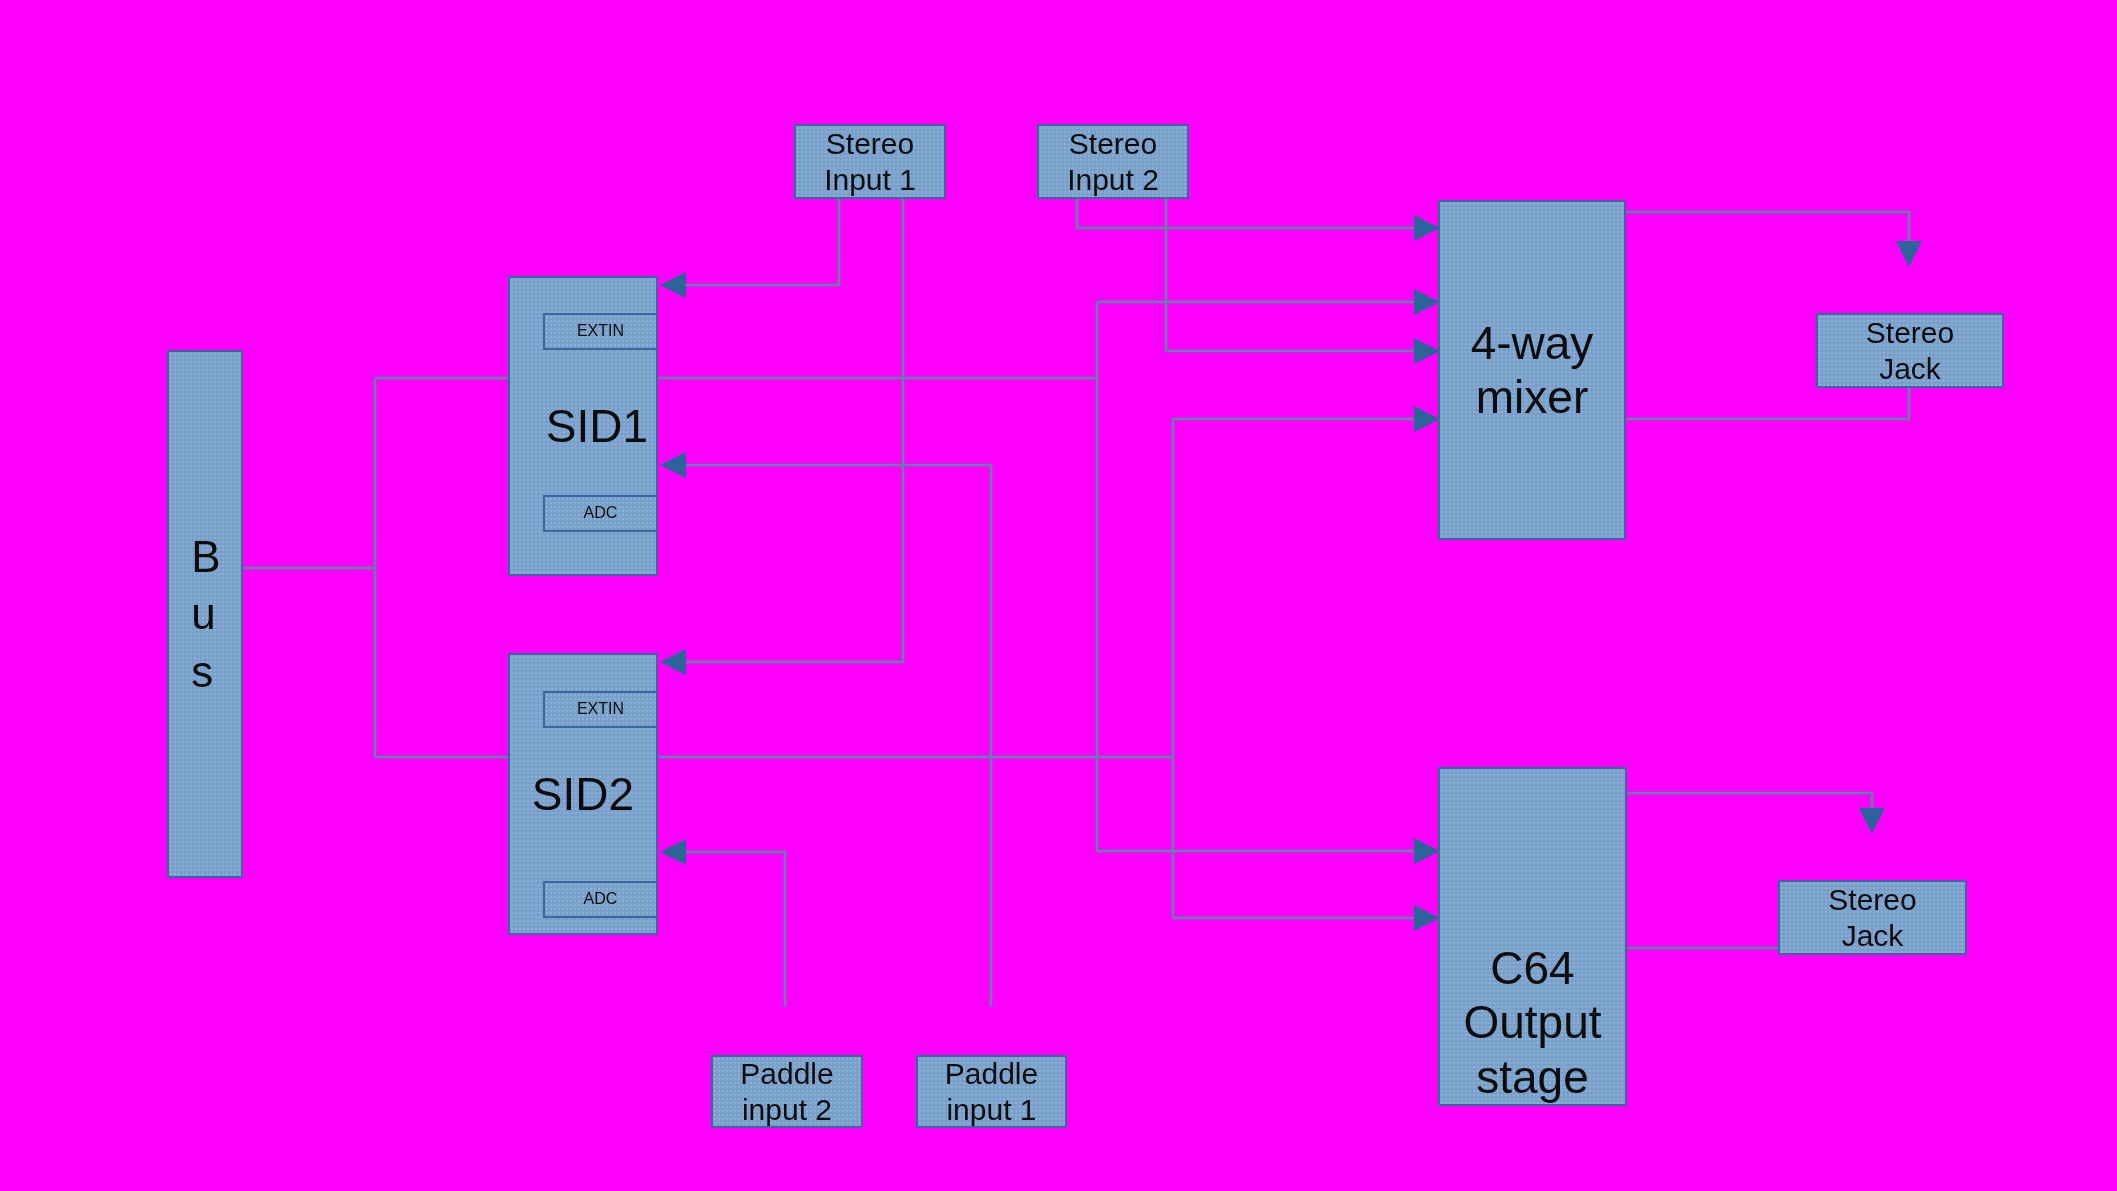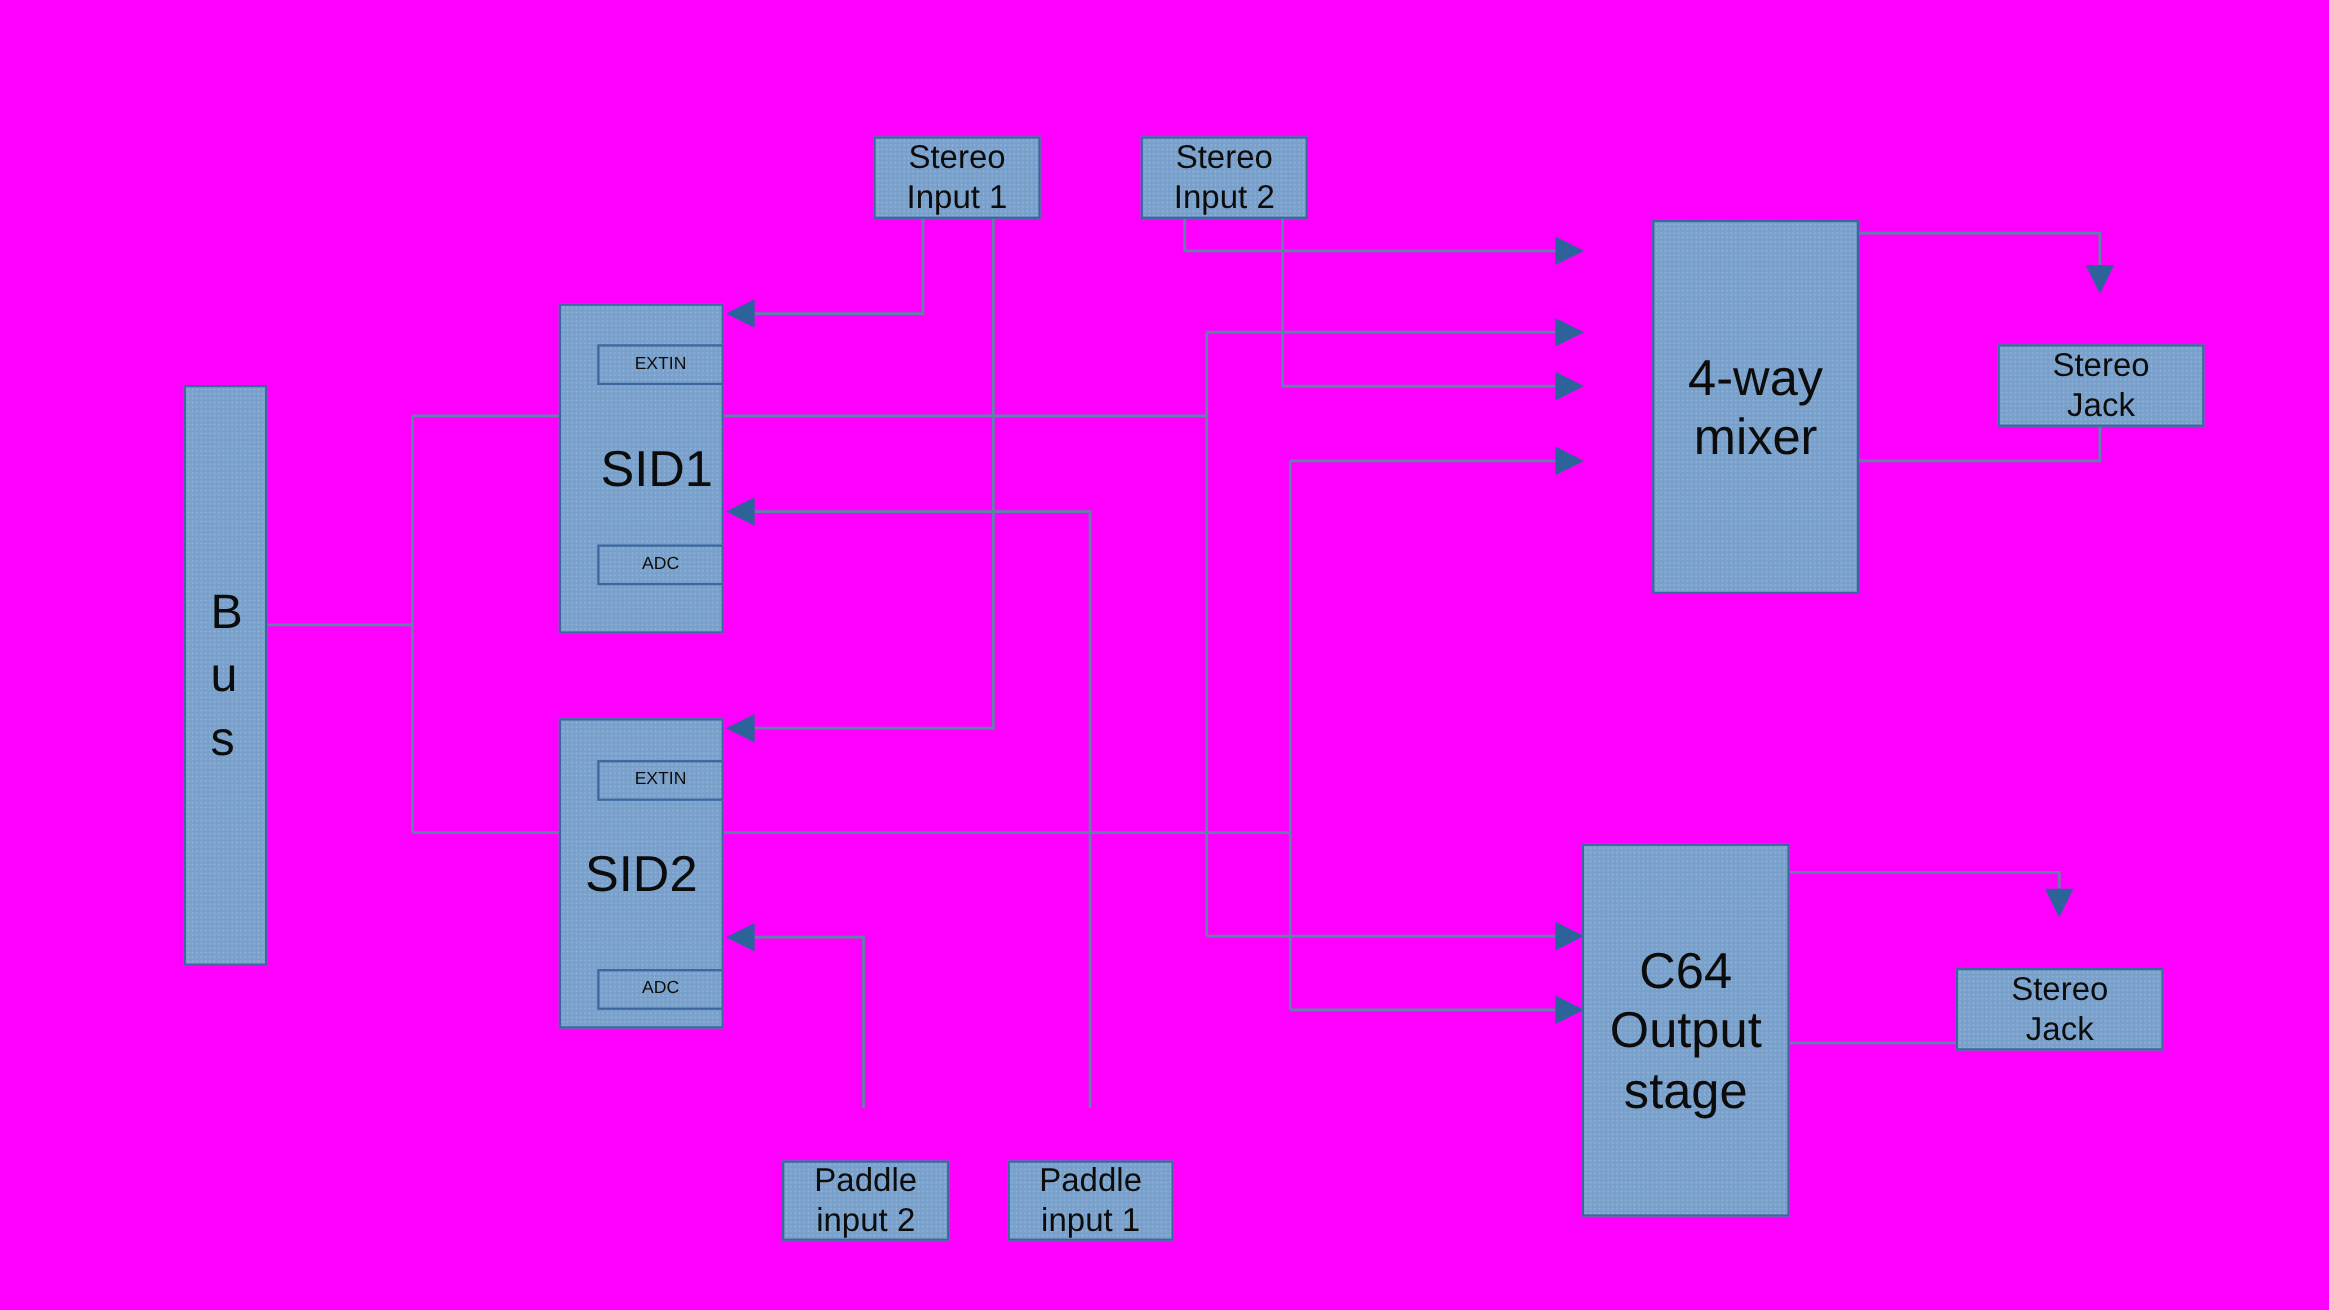--- a/index.html
+++ b/index.html
@@ -46,23 +46,23 @@
   
   #bus            { left: 167px;  top: 302px;  width: 76px;  height: 528px; }
   #sid1           { left: 508px;  top: 228px;  width: 150px; height: 300px; padding-left: 28px; }
   #sid1-extin     { left: 543px;  top: 265px;  width: 115px; height: 37px; }
   #sid1-adc       { left: 543px;  top: 447px;  width: 115px; height: 37px; }
   #sid2           { left: 508px;  top: 605px;  width: 150px; height: 282px; }
   #sid2-extin     { left: 543px;  top: 643px;  width: 115px; height: 37px; }
   #sid2-adc       { left: 543px;  top: 833px;  width: 115px; height: 37px; }
   #stereo-input-1 { left: 794px;  top: 76px;   width: 152px; height: 75px; }
   #stereo-input-2 { left: 1037px; top: 76px;   width: 152px; height: 75px; }
-  #mixer          { left: 1502px; top: 152px;  width: 188px; height: 340px; align-items: center; }
+  #mixer          { left: 1438px; top: 152px;  width: 188px; height: 340px; align-items: center; }
   #stereo-jack-top    { left: 1816px; top: 265px; width: 188px; height: 75px; }
-  #c64            { left: 1438px; top: 719px;  width: 189px; height: 339px; }
+  #c64            { left: 1438px; top: 719px;  width: 189px; height: 339px; align-items: flex-end; }
   #stereo-jack-bottom { left: 1778px; top: 832px; width: 189px; height: 75px; }
   #paddle-input-2 { left: 711px;  top: 1007px; width: 152px; height: 73px; }
   #paddle-input-1 { left: 916px;  top: 1007px; width: 151px; height: 73px; }
 </style>
 </head>
 <body>
 
 <div id="canvas" style="background:#ff00ff;">
 
   <svg id="connector-layer" width="2117" height="1191" viewBox="0 0 2117 1191">

